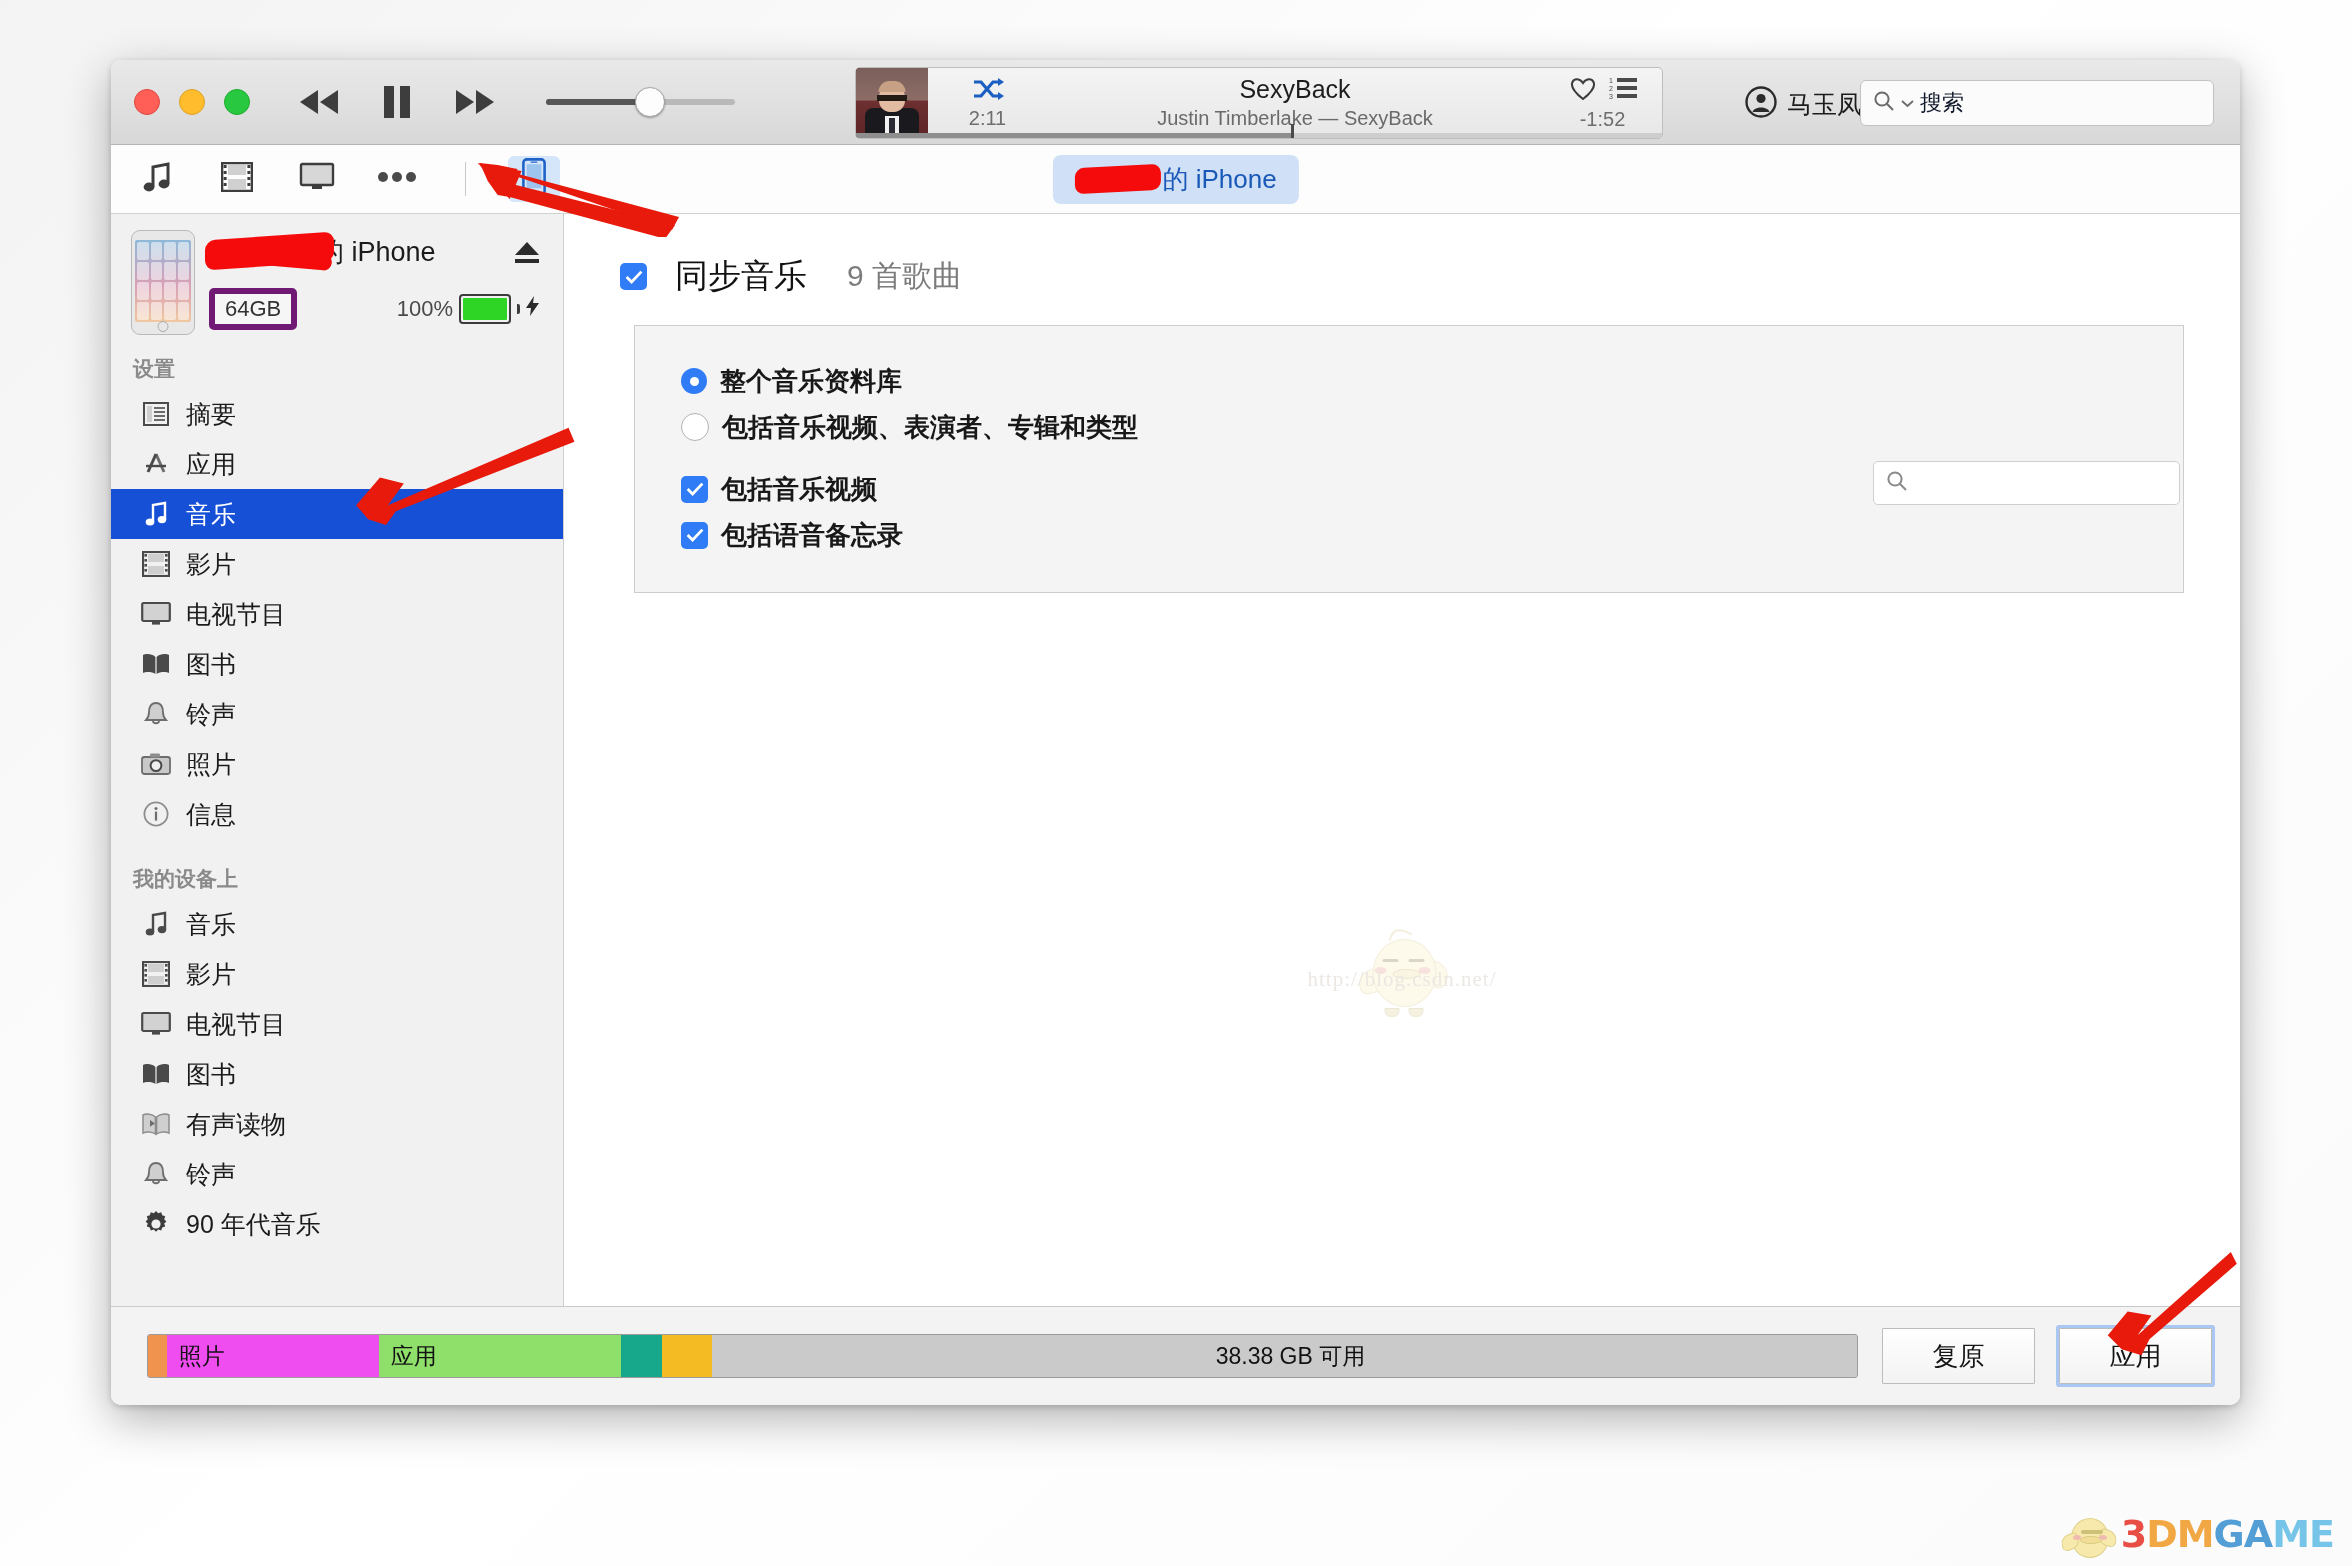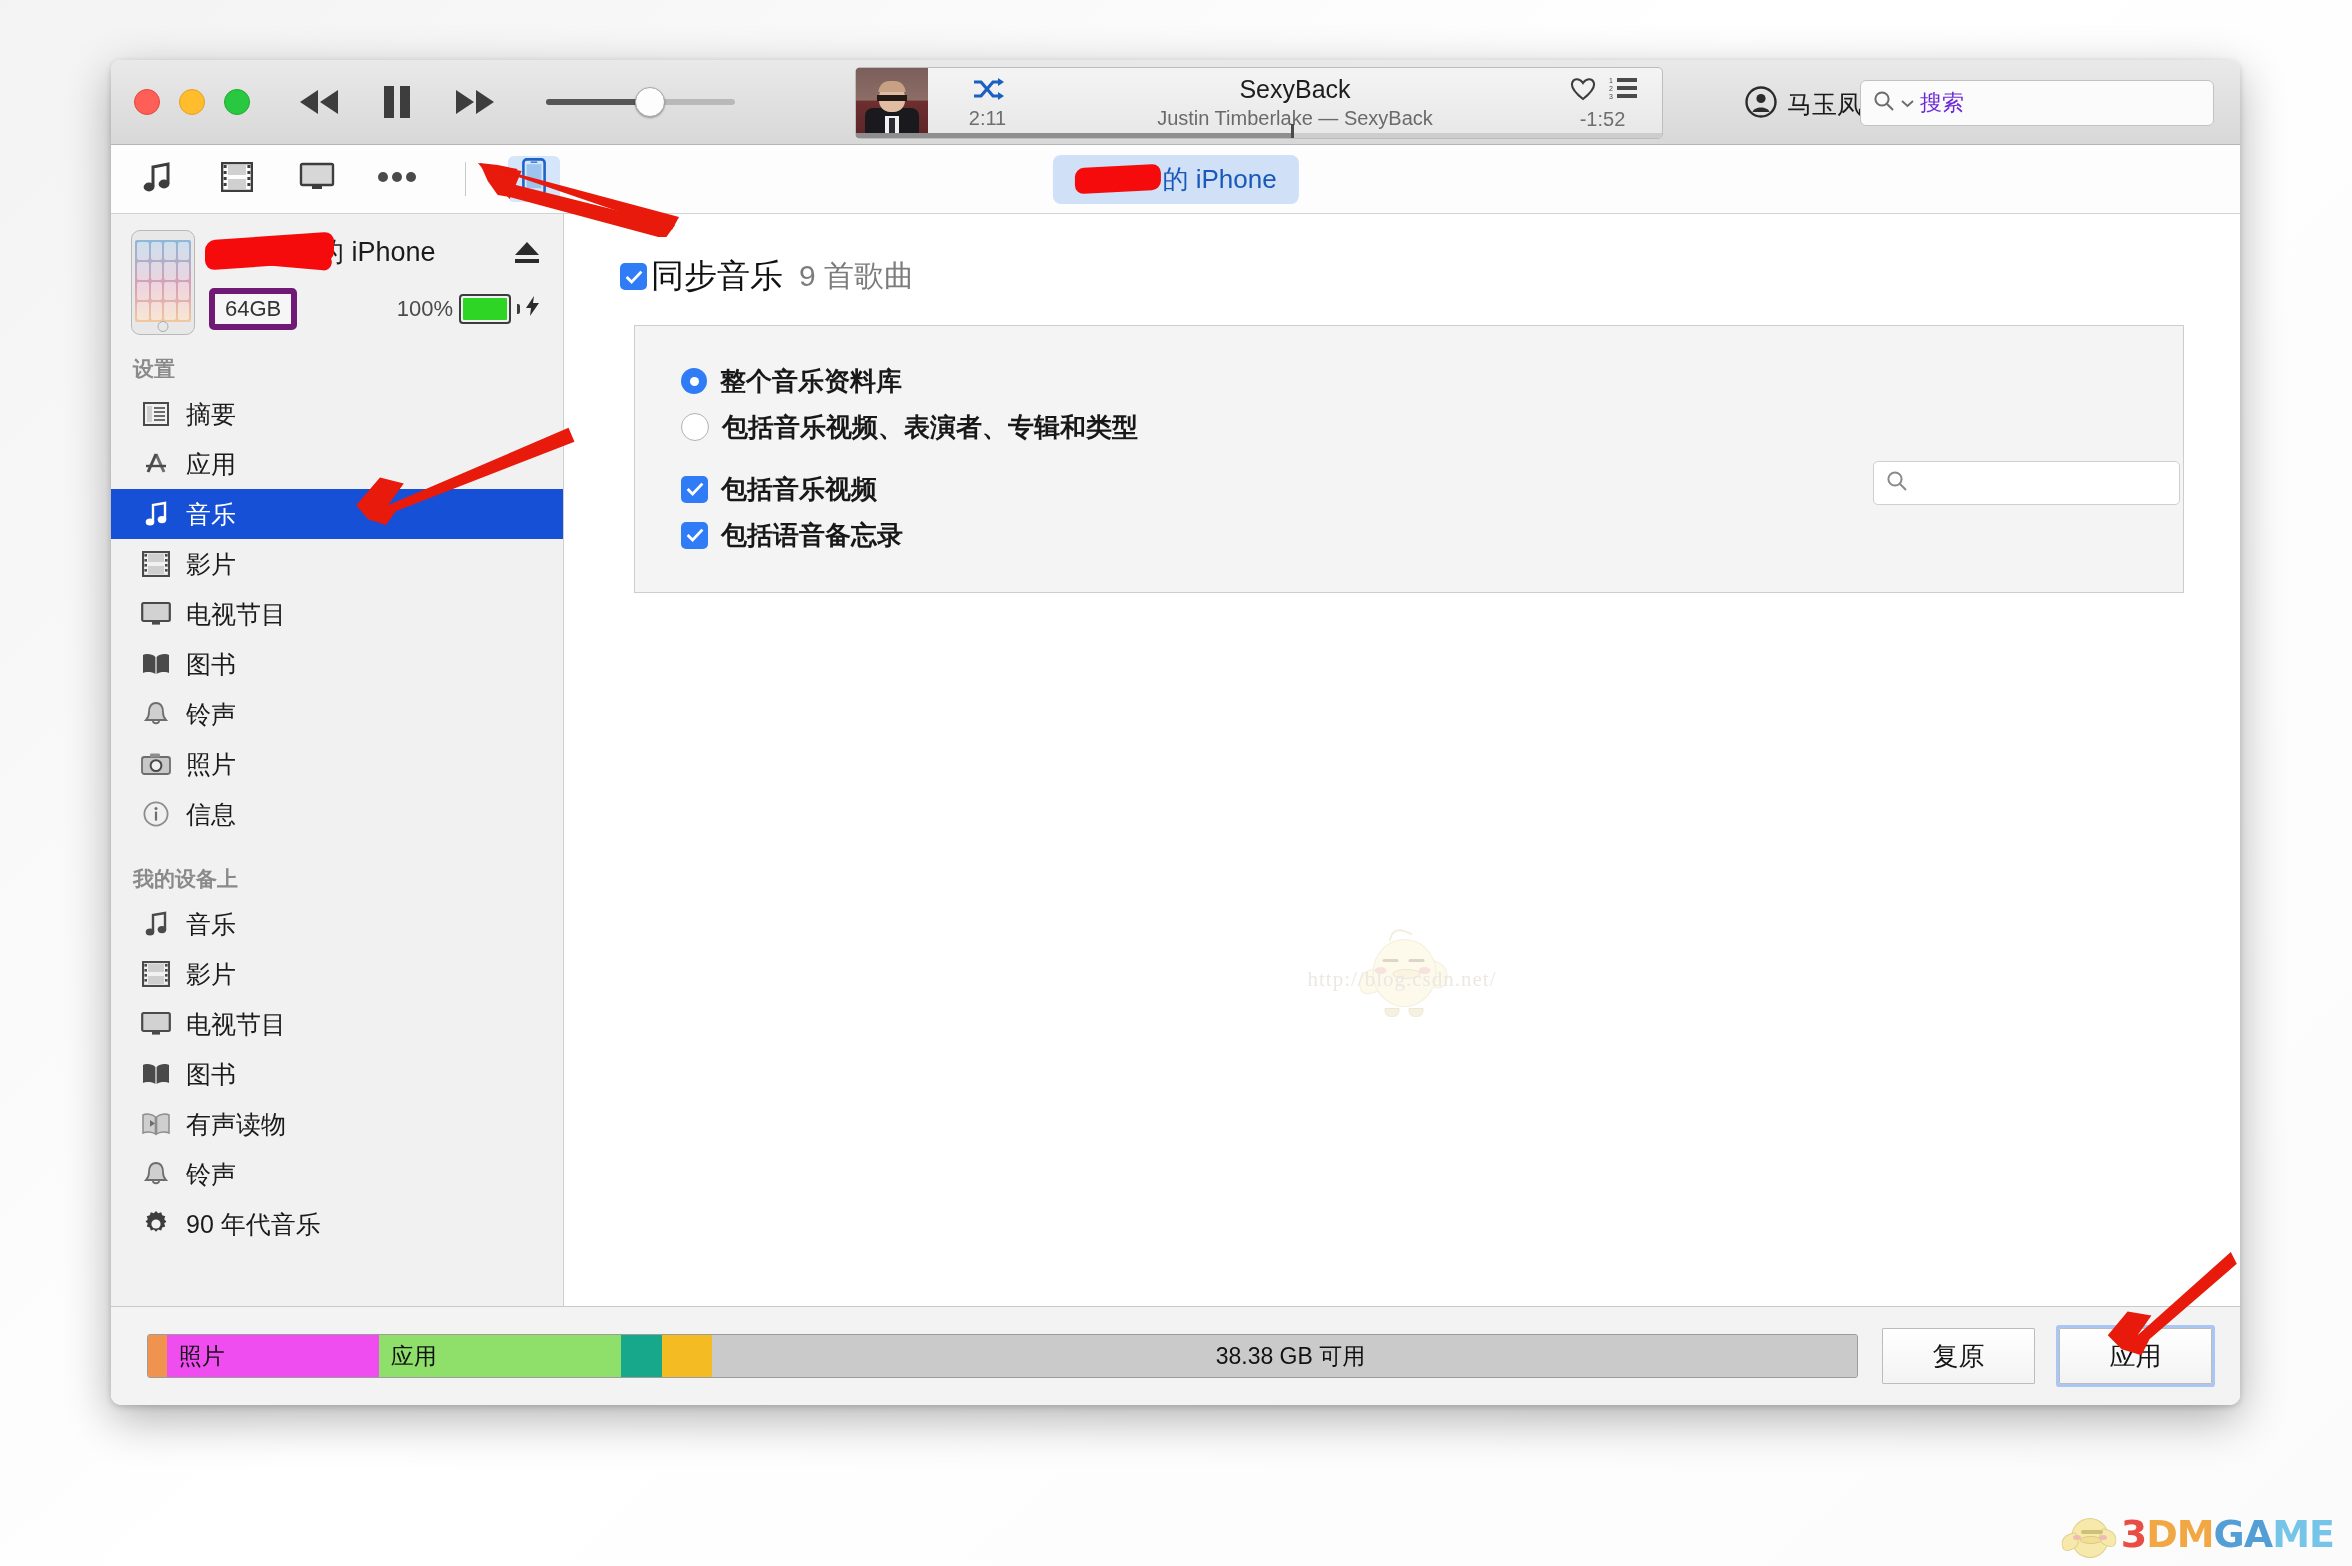--- a/index.html
+++ b/index.html
@@ -82,21 +82,21 @@
   .acct{
     position:absolute;left:1622px;top:22px;height:44px;
     display:flex;align-items:center;gap:10px;padding:0 12px;cursor:default;
   }
   .acct-name{font-size:25px;color:#1b1b1b;}
   .searchbox{
     position:absolute;right:26px;top:20px;width:328px;height:44px;
     background:#fbfbfb;border:1px solid #c2c2c2;border-radius:6px;
     display:flex;align-items:center;padding:0 12px;gap:6px;
   }
-  .search-ph{font-size:22px;color:#6d28d9;}
+  .search-ph{font-size:22px;color:#0f172a;}
   
   .toolbar{
     height:68px;flex:0 0 68px;background:#fdfdfd;border-bottom:1px solid #d2d2d2;
     display:flex;align-items:center;position:relative;
   }
   .tb-icons{display:flex;align-items:center;gap:28px;padding-left:20px;}
   .tbicon{width:52px;height:46px;display:flex;align-items:center;justify-content:center;border-radius:6px;}
   .tb-sep{width:1px;height:34px;background:#c9c9c9;margin:0 14px;}
   .tbicon.device{background:#d5e6fb;}
   .device-pill{
@@ -133,21 +133,21 @@
   .batt-shell{width:44px;height:22px;border:2px solid #3c3c3c;border-radius:4px;padding:2px;display:flex;}
   .batt-fill{flex:1;background:#2fd524;border-radius:1px;}
   .batt-cap{width:3px;height:10px;background:#3c3c3c;border-radius:0 2px 2px 0;align-self:center;}
   .eject{position:absolute;right:22px;top:26px;}
   .section-title{font-size:21px;color:#8a8a8a;font-weight:bold;padding:10px 0 6px 22px;}
   .navitem{height:50px;display:flex;align-items:center;gap:15px;padding-left:30px;color:#1b1b1b;font-size:25px;}
   .navitem .ic{width:30px;display:flex;align-items:center;justify-content:center;}
   .navitem.selected{background:#1650d6;color:#ffffff;}
   
   .main{flex:1;background:#ffffff;position:relative;overflow:hidden;}
-  .sync-row{display:flex;align-items:center;gap:4px;padding:40px 0 0 56px;}
+  .sync-row{display:flex;align-items:center;gap:28px;padding:40px 0 0 56px;}
   .cb{width:27px;height:27px;border-radius:5px;background:#2f7cf6;display:flex;align-items:center;justify-content:center;flex:0 0 27px;}
   .sync-label{font-size:33px;color:#111;}
   .sync-count{font-size:30px;color:#7c7c7c;margin-left:12px;}
   .main-search{
     position:absolute;right:60px;top:247px;width:281px;height:42px;
     background:#fff;border:1px solid #cfcfcf;border-radius:5px;
     display:flex;align-items:center;padding:0 12px;
   }
   .optbox{
     margin:26px 56px 0 70px;background:#f4f4f4;border:1px solid #cdcdcd;

